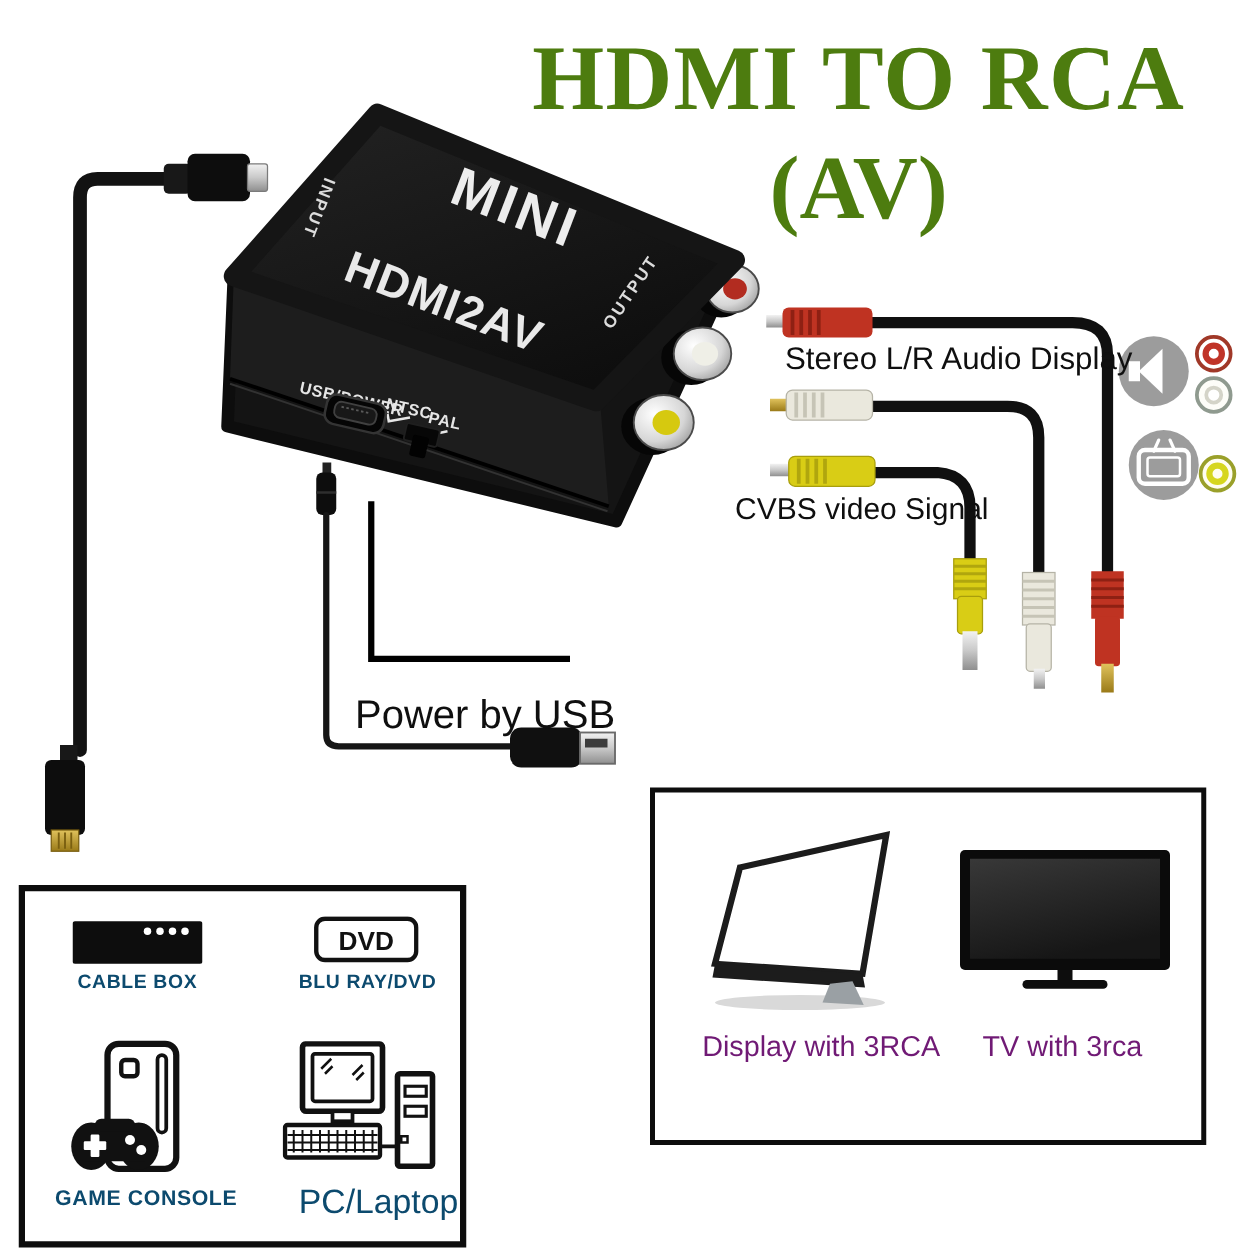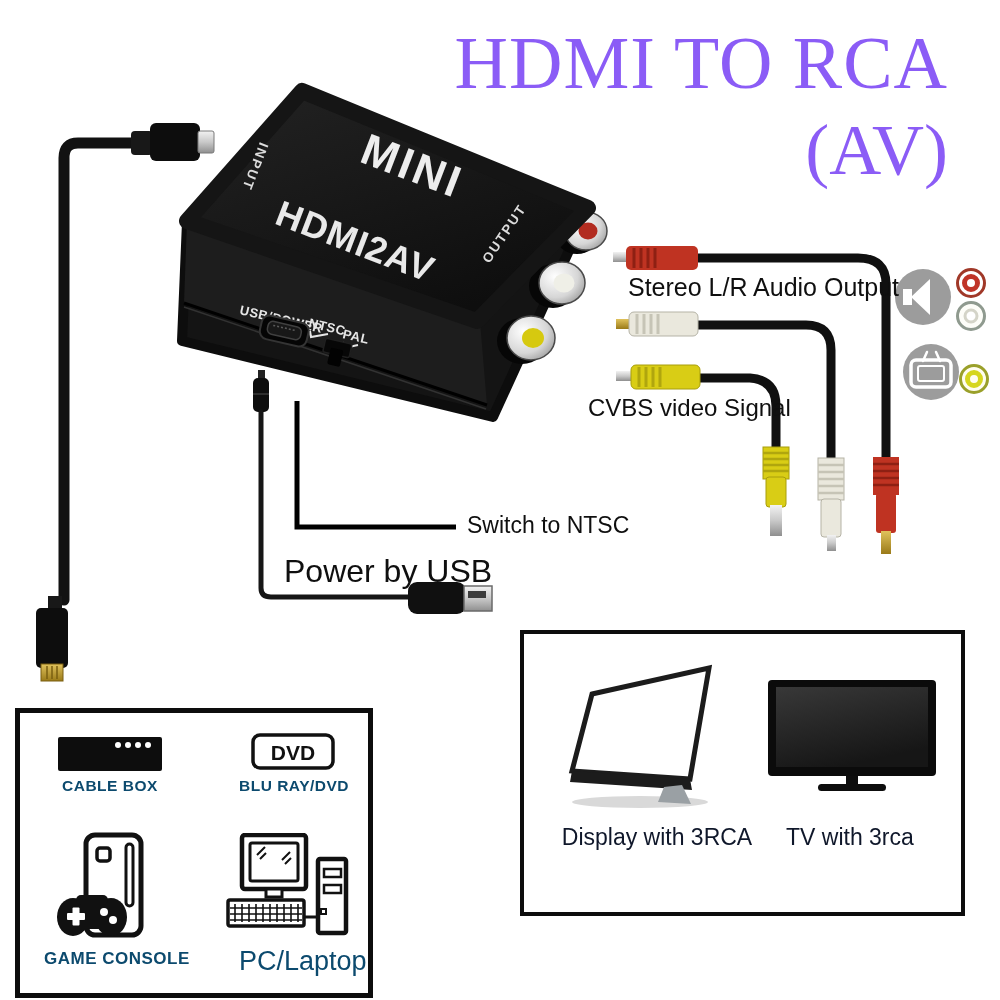--- a/index.html
+++ b/index.html
@@ -1,36 +1,36 @@
 <!DOCTYPE html>
 <html><head>
 <meta charset="utf-8">
 <style>
   html,body{margin:0;padding:0;background:#ffffff;}
   .canvas{position:relative;width:1000px;height:1000px;background:#ffffff;overflow:hidden;
           font-family:"Liberation Sans",sans-serif;color:#111;}
   .gfx{position:absolute;left:0;top:0;width:1000px;height:1000px;}
-  .title-block{position:absolute;top:26px;right:52px;text-align:right;color:#8b5cf6;
-               font-family:"Liberation Serif",serif;line-height:1.0;}
+  .title-block{position:absolute;top:26px;right:52px;text-align:center;color:#4d7c0f;
+               font-family:"Liberation Serif",serif;line-height:1.0;font-weight:bold;}
   .title-line1{font-size:74px;letter-spacing:1px;white-space:nowrap;}
   .title-line2{font-size:72px;margin-top:14px;}
   .lbl{position:absolute;font-size:23px;color:#0f0f0f;white-space:nowrap;}
   .lbl-stereo{left:628px;top:273px;font-size:25px;}
   .lbl-cvbs{left:588px;top:394px;font-size:24px;}
   .lbl-hdmi{left:72px;top:397px;}
   .lbl-switch{left:467px;top:512px;}
   .lbl-power{left:284px;top:553px;font-size:32px;}
   .box{position:absolute;background:#fff;}
   .box-sources{left:15px;top:708px;width:348px;height:280px;border:5px solid #0d0d0d;}
   .box-displays{left:520px;top:630px;width:437px;height:278px;border:4px solid #0d0d0d;}
   .box-item-icon{position:absolute;}
   .box-item-label{position:absolute;font-weight:600;font-size:15.5px;letter-spacing:0.5px;
                   white-space:nowrap;color:#0c4a6e;}
   .box-item-label.big{font-weight:400;font-size:27px;letter-spacing:0;}
-  .disp-label{position:absolute;font-size:23px;white-space:nowrap;color:#0f172a;}
+  .disp-label{position:absolute;font-size:23px;white-space:nowrap;color:#701a75;}
 </style>
 </head>
 <body>
 
 <div class="canvas">
 
   <svg class="gfx" viewBox="0 0 1000 1000">
     <defs>
       <linearGradient id="metal" x1="0" y1="0" x2="0" y2="1">
         <stop offset="0" stop-color="#f2f2f2"></stop>
@@ -164,23 +164,22 @@
       <circle cx="974" cy="379" r="13.5" fill="#fffdf0" stroke="#9aa02a" stroke-width="3"></circle>
       <circle cx="974" cy="379" r="6.5" fill="#fffdf0" stroke="#d6d61e" stroke-width="5"></circle>
     </g>
   </svg>
 
   <div class="title-block">
     <div class="title-line1">HDMI TO RCA</div>
     <div class="title-line2">(AV)</div>
   </div>
 
-  <div class="lbl lbl-stereo">Stereo L/R Audio Output</div>
+  <div class="lbl lbl-stereo">Stereo L/R Audio Display</div>
   <div class="lbl lbl-cvbs">CVBS video Signal</div>
-  <div class="lbl lbl-switch">Switch to NTSC</div>
   <div class="lbl lbl-power">Power by USB</div>
 
   <div class="box box-sources">
 
     <svg class="box-item-icon" style="left:38px;top:18px;" width="104" height="44" viewBox="0 0 104 44">
       <rect x="0" y="6" width="104" height="34" rx="2" fill="#0d0d0d"></rect>
       <circle cx="60" cy="14" r="3" fill="#fff"></circle>
         <circle cx="70" cy="14" r="3" fill="#fff"></circle>
       <circle cx="80" cy="14" r="3" fill="#fff"></circle>
         <circle cx="90" cy="14" r="3" fill="#fff"></circle>

